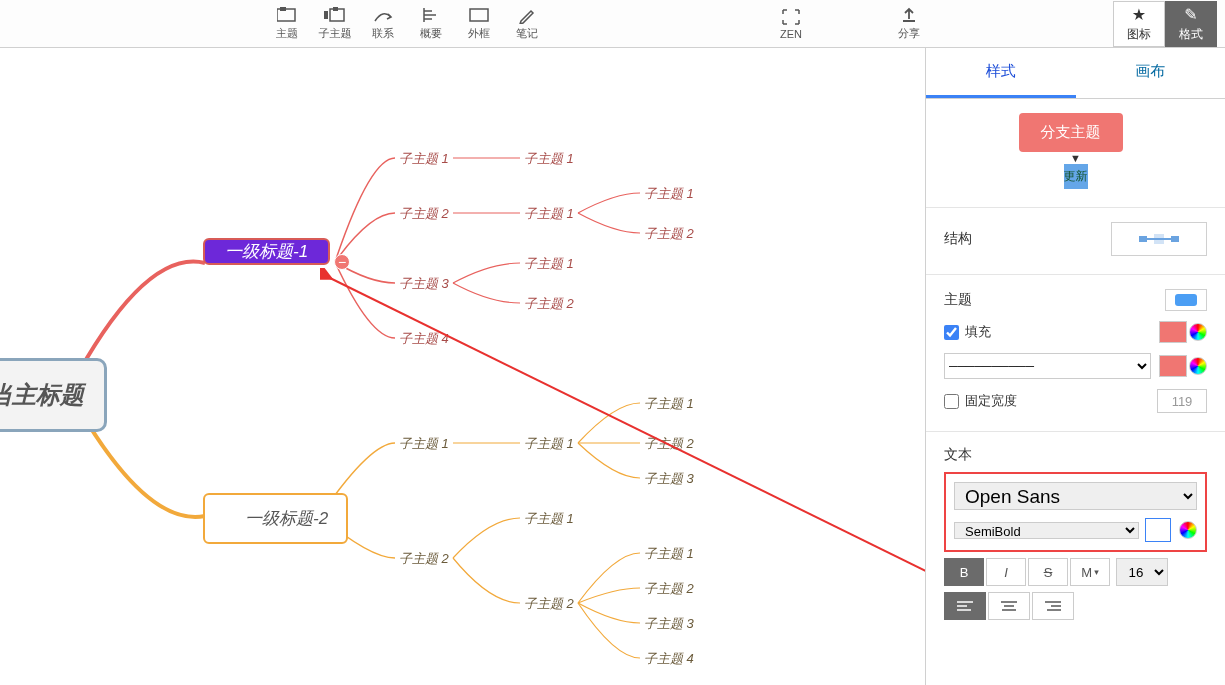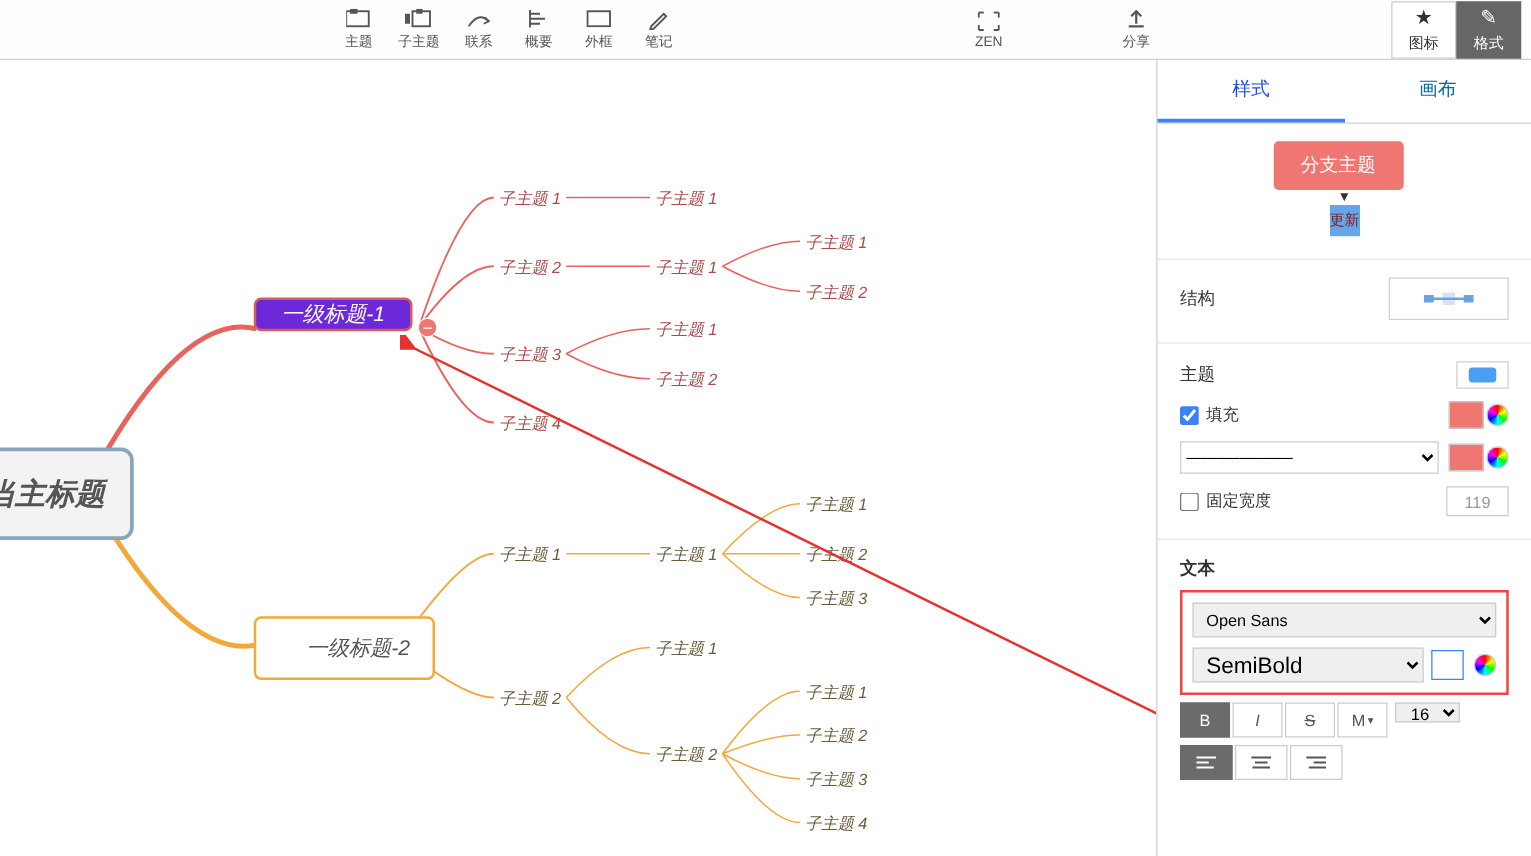--- a/index.html
+++ b/index.html
@@ -36,48 +36,48 @@
 .panel-tabs { display: flex; border-bottom: 1px solid #d0d0d0; }
 .panel-tab { flex: 1; text-align: center; padding: 14px 0; font-size: 15px; cursor: pointer; color: #0369a1; }
 .panel-tab.active { border-bottom: 3px solid #3b82f6; color: #1d4ed8; }
 
 .panel-section { padding: 14px 18px 18px; border-bottom: 1px solid #e5e5e5; }
 .section-row { display: flex; align-items: center; justify-content: space-between; margin-top: 10px; }
 .section-row:first-child { margin-top: 0; }
 .sec-label { font-size: 14px; color: #333; }
 
 .big-btn { background: #f07672; color: #fff; border: none; padding: 10px 22px; font-size: 15px; border-radius: 4px; cursor: pointer; margin-right: 10px; }
-.small-btn { background: #64a6e8; color: #7f1d1d; border: none; padding: 4px 0; font-size: 12px; cursor: pointer; }
+.small-btn { background: #64a6e8; color: #14532d; border: none; padding: 4px 0; font-size: 12px; cursor: pointer; }
 .caret-down { font-size: 11px; margin: 0 8px; }
 
 .struct-box { width: 96px; height: 34px; border: 1px solid #d0d0d0; display: flex; align-items: center; justify-content: center; cursor: pointer; }
 .struct-box svg { width: 40px; height: 18px; }
 
 .theme-swatch { width: 42px; height: 22px; border: 1px solid #d0d0d0; display: flex; align-items: center; justify-content: center; cursor: pointer; }
 .theme-swatch .pill { width: 22px; height: 12px; background: #4b9ef4; border-radius: 3px; }
 
 .chk { display: flex; align-items: center; gap: 6px; }
 .chk input { width: 15px; height: 15px; accent-color: #3b82f6; }
 .color-block { width: 28px; height: 22px; background: #f07672; border: 1px solid #ccc; }
 .color-wheel { width: 18px; height: 18px; border-radius: 50%; background: conic-gradient(red, yellow, lime, cyan, blue, magenta, red); border: 1px solid #ccc; margin-left: 2px; }
 .color-pair { display: flex; align-items: center; gap: 0; }
 
 .line-select { flex: 1; height: 26px; border: 1px solid #ccc; background: #fff; font-size: 12px; margin-right: 8px; }
 .width-input { width: 50px; height: 24px; border: 1px solid #ccc; text-align: center; color: #999; font-size: 13px; }
 
 .text-group { border: 2px solid #e44; padding: 8px; }
-.font-select { width: 100%; height: 28px; border: 1px solid #ccc; padding: 0 6px; font-size: 13px; margin-bottom: 8px; }
+.font-select { width: 100%; height: 28px; border: 1px solid #ccc; padding: 0 6px; font-size: 19px; margin-bottom: 8px; }
 .weight-row { display: flex; gap: 6px; align-items: center; }
-.weight-select { flex: 1; height: 28px; border: 1px solid #ccc; padding: 0 6px; font-size: 18px; }
+.weight-select { flex: 1; height: 17px; border: 1px solid #ccc; padding: 0 6px; font-size: 13px; }
 .color-box-sm { width: 26px; height: 24px; background: #fff; border: 1px solid #3b82f6; }
 
 .fmt-row { display: flex; gap: 2px; margin-top: 6px; }
 .fmt-btn { width: 40px; height: 28px; border: 1px solid #ccc; background: #fff; cursor: pointer; font-size: 13px; display: flex; align-items: center; justify-content: center; color: #555; }
 .fmt-btn.dark { background: #6b6b6b; color: #fff; border-color: #6b6b6b; }
-.size-sel { width: 52px; height: 16px; border: 1px solid #ccc; text-align: center; margin-left: 4px; }
+.size-sel { width: 52px; height: 28px; border: 1px solid #ccc; text-align: center; margin-left: 4px; }
 
 .align-row { display: flex; gap: 2px; margin-top: 6px; }
 .align-btn { width: 42px; height: 28px; border: 1px solid #ccc; background: #fff; cursor: pointer; display: flex; align-items: center; justify-content: center; }
 .align-btn.dark { background: #6b6b6b; border-color: #6b6b6b; }
 
 
 .anno-arrow { position: absolute; pointer-events: none; }
 
 .toolbar-left { margin-left: 255px; }
 </style>
@@ -307,21 +307,21 @@
     <div class="section-row">
       <label class="chk">
         <input type="checkbox" style="">
         <span>固定宽度</span>
       </label>
       <input class="width-input" value="119" style="">
     </div>
   </div>
 
   <div class="panel-section" style="border-bottom:none;">
-    <div class="sec-label" style="margin-bottom:8px;font-weight:bold;">文本</div>
+    <div class="sec-label" style="margin-bottom:8px;">文本</div>
     <div class="text-group">
       <select class="font-select">
         <option>Open Sans</option>
       </select>
       <div class="weight-row">
         <select class="weight-select">
           <option>SemiBold</option>
         </select>
         <div class="color-box-sm"></div>
         <div class="color-wheel"></div>

